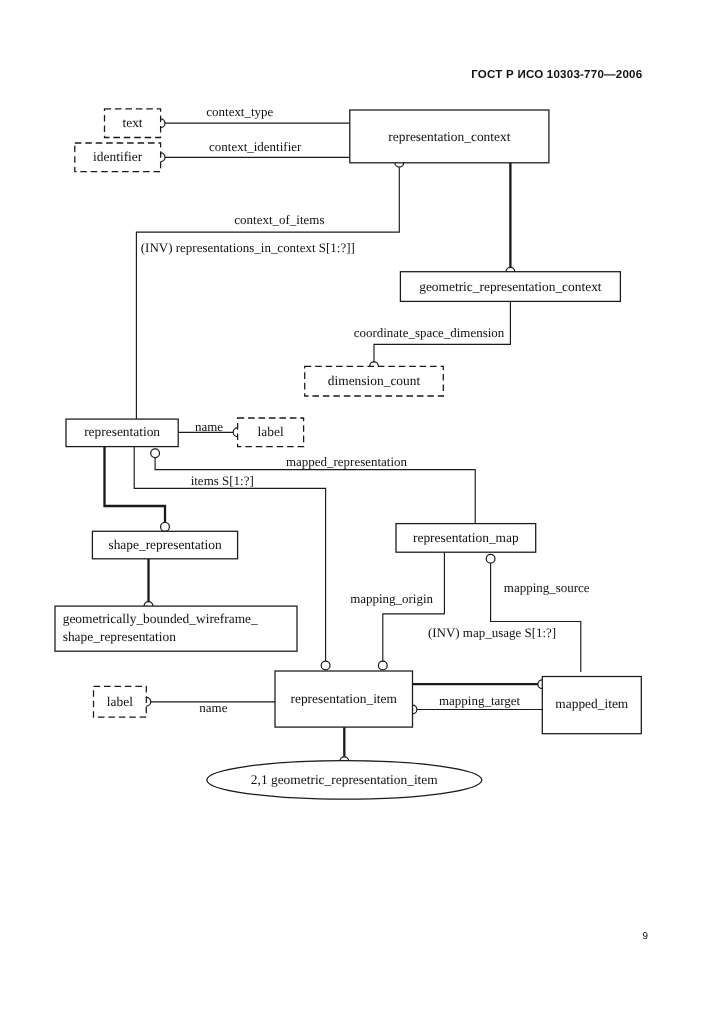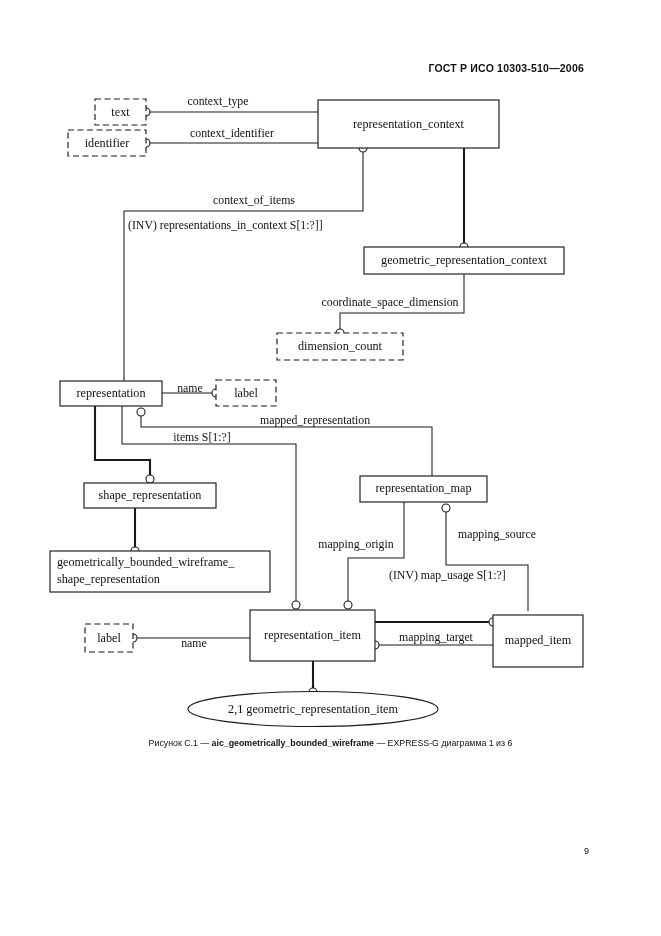--- a/index.html
+++ b/index.html
@@ -61,21 +61,21 @@
     position:absolute;right:72px;top:846px;
     font-family:"Liberation Sans", sans-serif;
     font-size:9px;color:#111;
   }
 </style>
 </head>
 <body>
 
 <div id="page">
 
-  <div id="header-std">ГОСТ Р ИСО 10303-510—2006</div>
+  <div id="header-std">ГОСТ Р ИСО 10303-770—2006</div>
 
   <svg id="diagram" viewBox="0 0 661 936">
 
     <g>
       <path class="ln" d="M150 112 L318 112"></path>
       <circle class="circ" cx="146" cy="112" r="4"></circle>
     </g>
 
     <g>
       <path class="ln" d="M150 143 L318 143"></path>
@@ -232,19 +232,16 @@
     <text class="rel-label" x="315" y="424">mapped_representation</text>
     <text class="rel-label" x="202" y="441">items S[1:?]</text>
     <text class="rel-label" x="356" y="548">mapping_origin</text>
     <text class="rel-label" x="497" y="538">mapping_source</text>
     <text class="rel-label-left" x="389" y="579">(INV) map_usage S[1:?]</text>
     <text class="rel-label" x="194" y="647">name</text>
     <text class="rel-label" x="436" y="641">mapping_target</text>
 
   </svg>
 
-  <div id="caption">
-    <span>Рисунок С.1 — </span><b>aic_geometrically_bounded_wireframe</b><span> — EXPRESS-G диаграмма 1 из 6</span>
-  </div>
 
   <div id="page-number">9</div>
 
 </div>
 
 </body></html>

